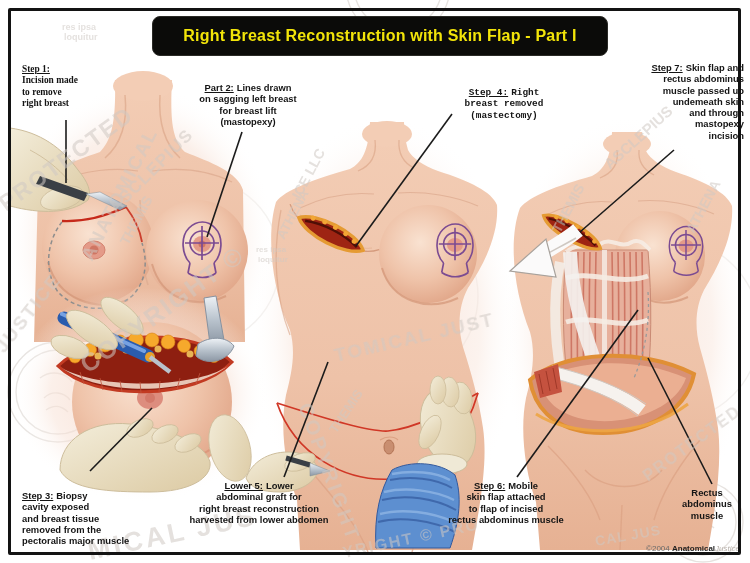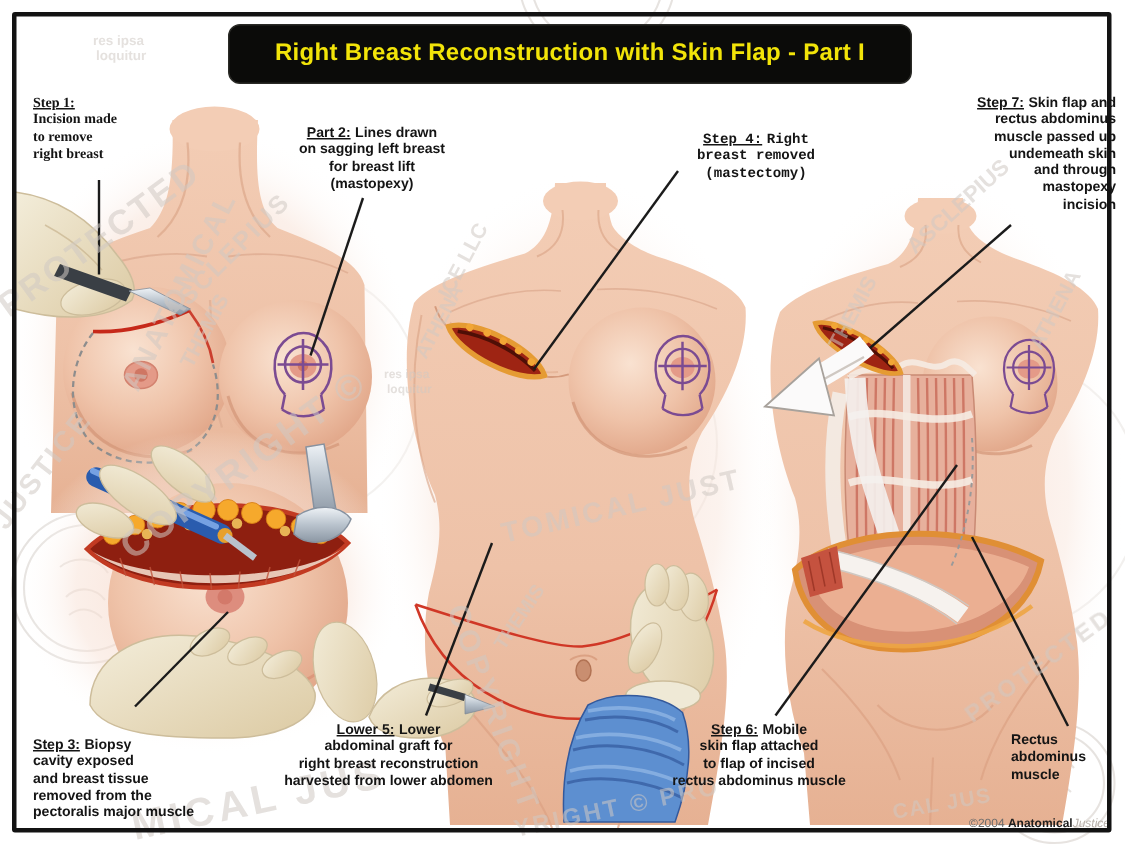--- a/index.html
+++ b/index.html
@@ -15,21 +15,21 @@
   .ann .lbl{text-decoration:underline;margin-right:3px;}
   .ann .txt{white-space:pre-line;}
   .label-block .lbl{display:block;margin-right:0;}
   .a-step1{left:22px;top:64px;width:96px;text-align:left;font-family:Liberation Serif, serif;}
   .a-step2{left:181px;top:82px;width:134px;text-align:center;}
   .a-step3{left:22px;top:490px;width:130px;text-align:left;}
   .a-step4{left:449px;top:87px;width:110px;text-align:center;font-family:Liberation Mono, monospace;}
   .a-step5{left:181px;top:480px;width:156px;text-align:center;}
   .a-step6{left:432px;top:480px;width:148px;text-align:center;}
   .a-step7{left:628px;top:62px;width:116px;text-align:right;}
-  .a-rectus{left:674px;top:487px;width:66px;text-align:left;}
+  .a-rectus{left:674px;top:487px;width:66px;text-align:center;}
   .copyright{position:absolute;left:598px;top:544px;width:142px;text-align:right;z-index:4;
              font-size:8px;color:#6a6a6a;}
   .copyright .cname{font-weight:bold;color:#1d1d1d;}
   .copyright .csuffix{font-style:italic;color:#b7b0aa;}
 </style>
 </head>
 <body>
 
 <div class="page">
 

